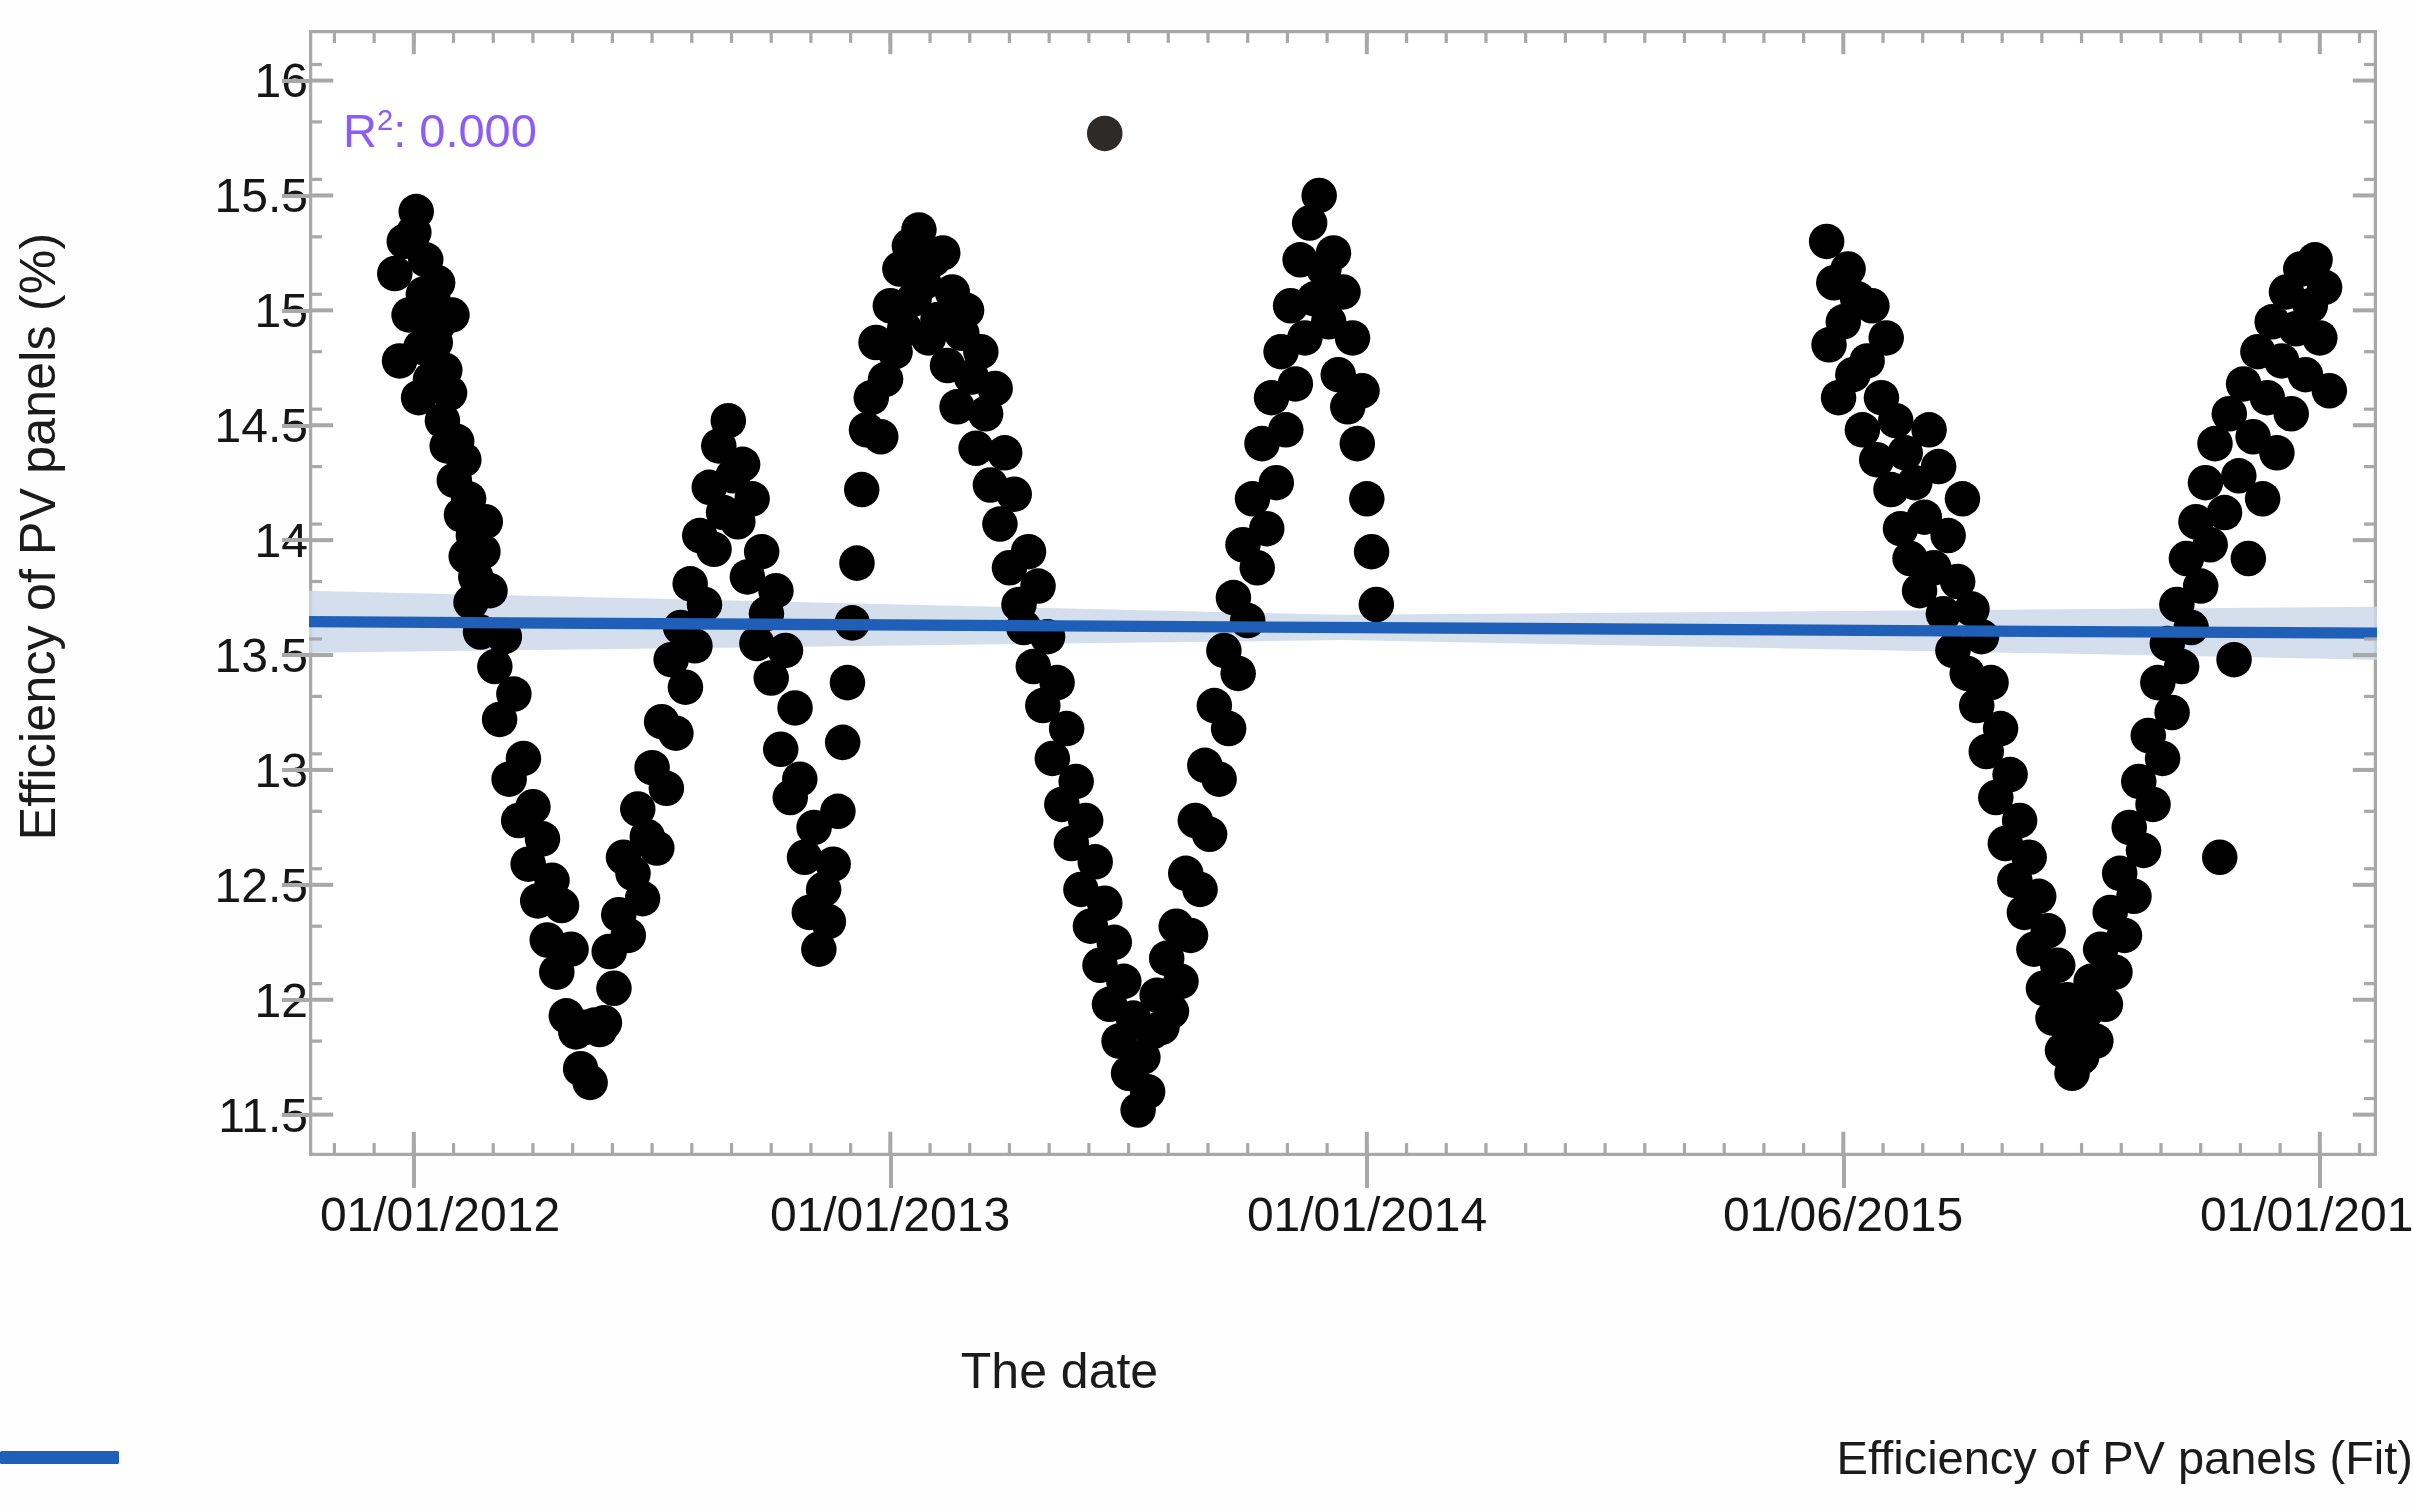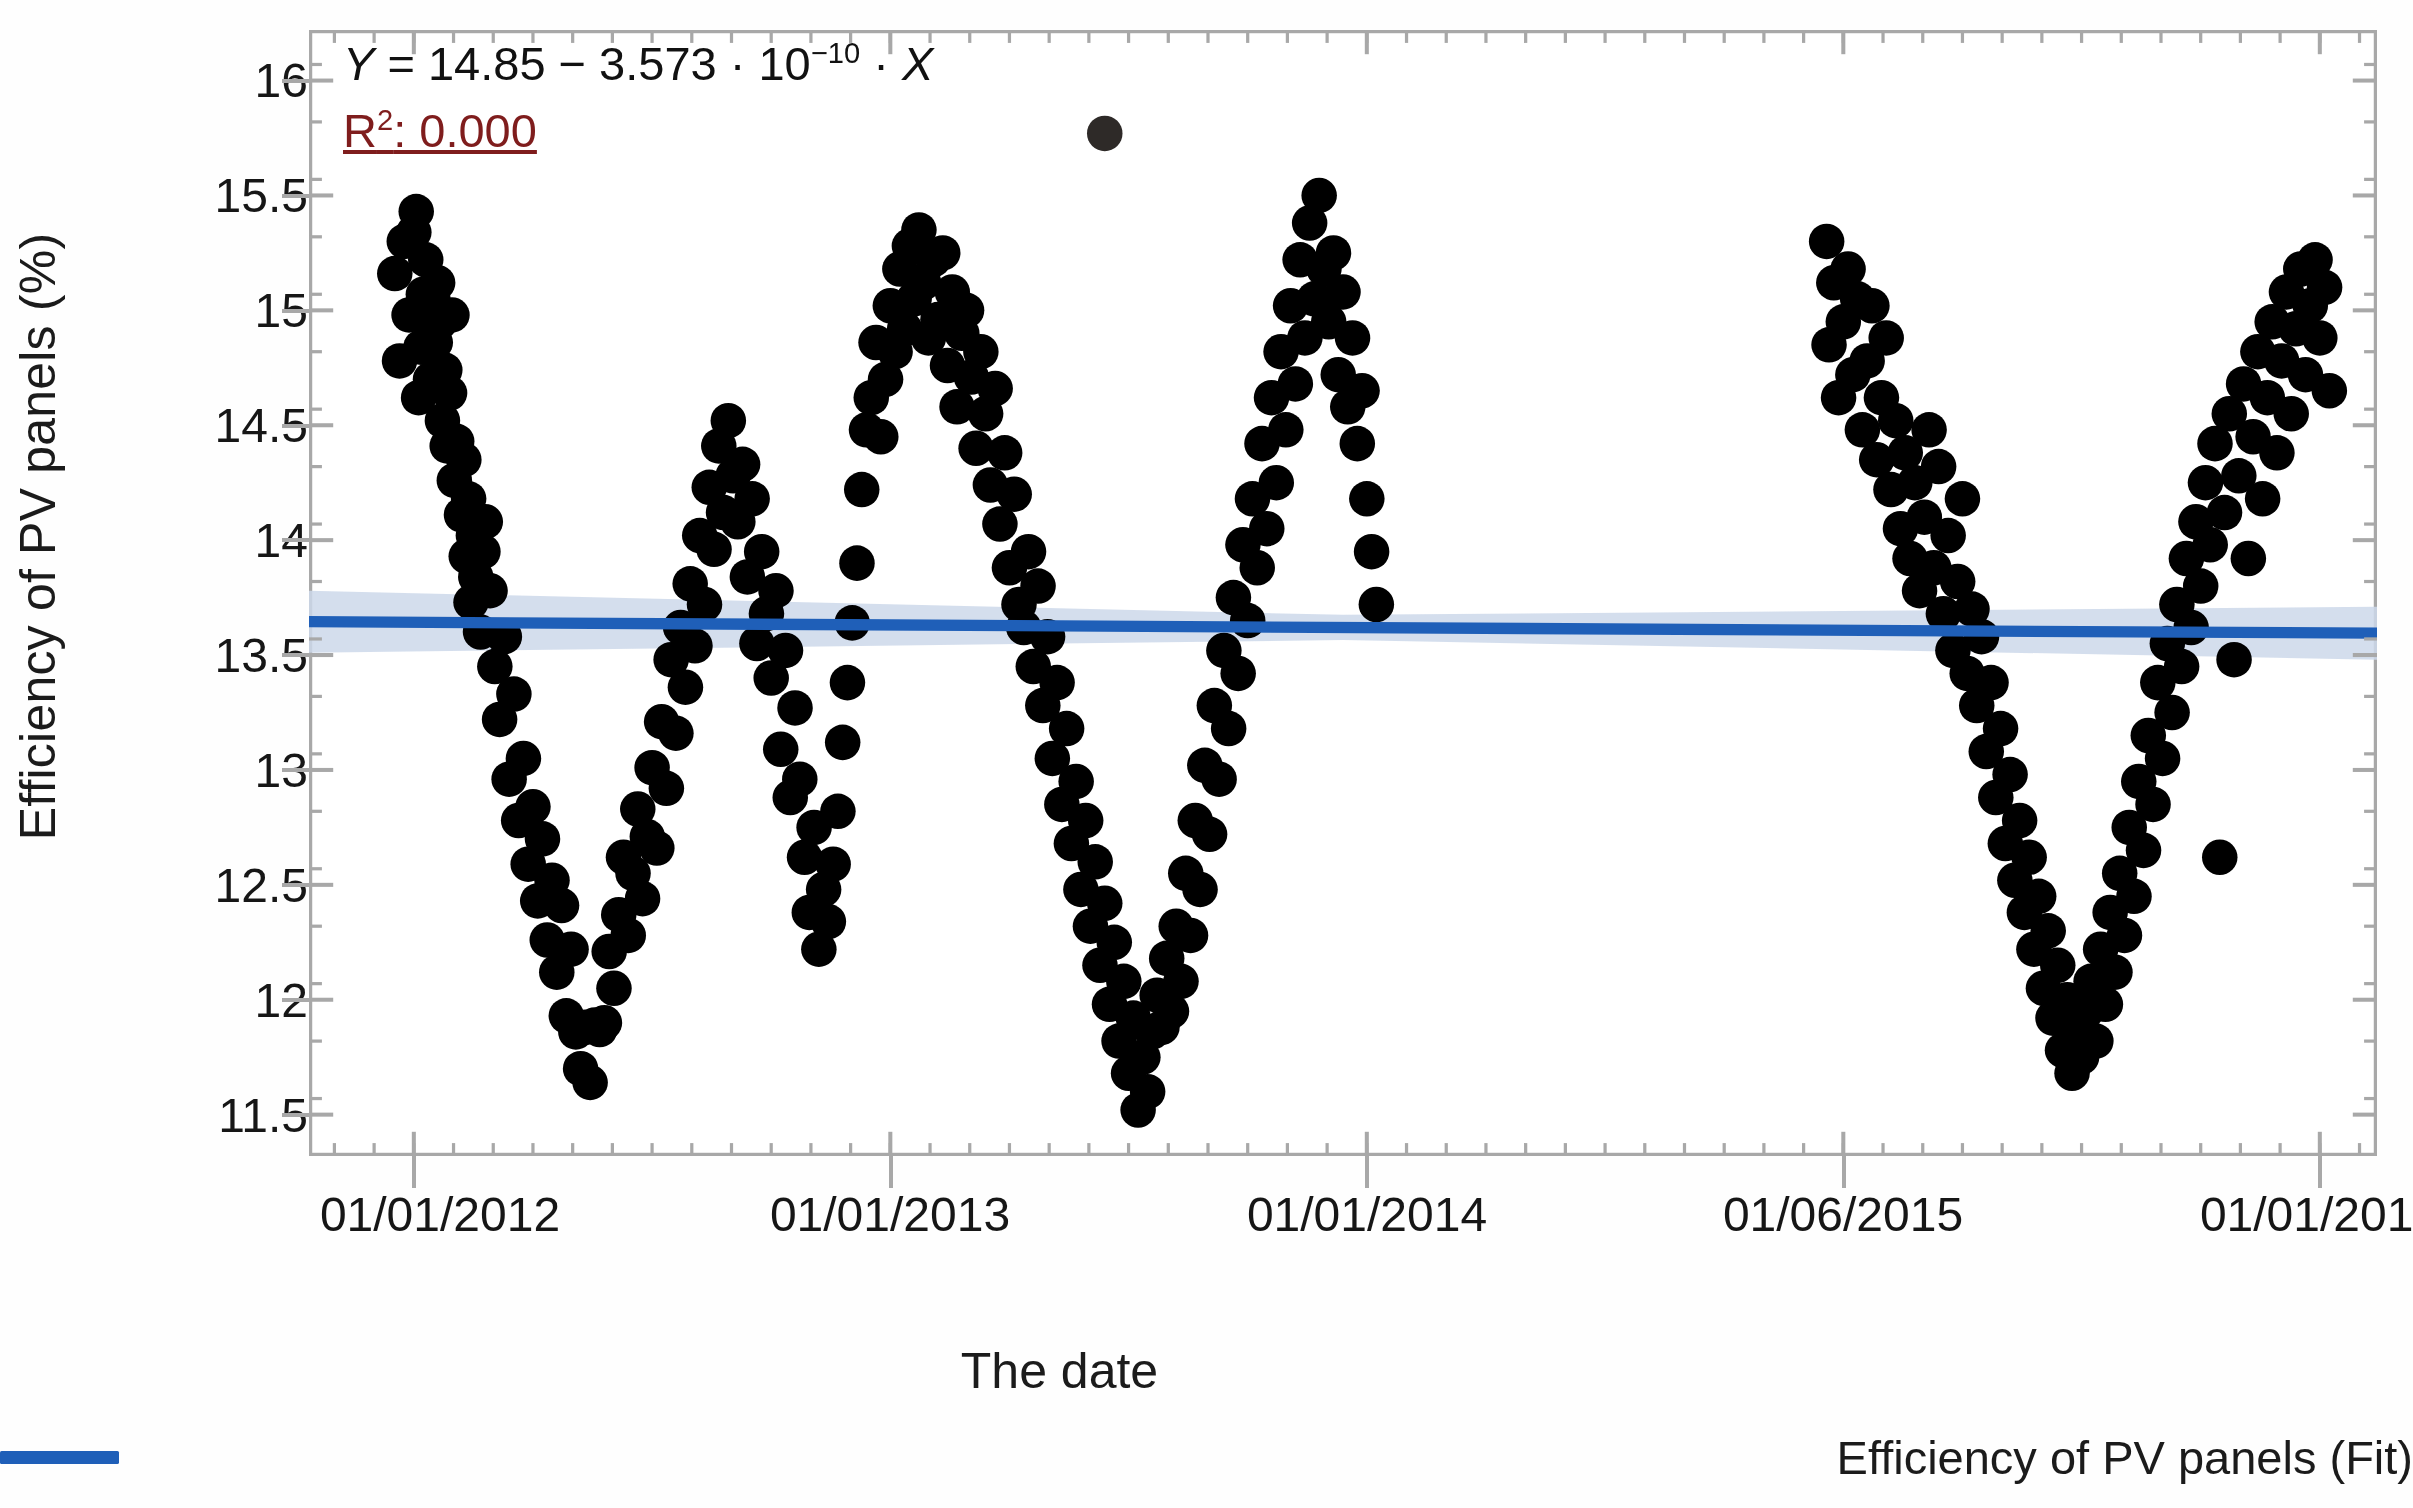--- a/index.html
+++ b/index.html
@@ -16,21 +16,21 @@
 
   #plotwrap{position:absolute;left:309px;top:30px;width:2068px;height:1126px;}
   #plotsvg{position:absolute;left:0;top:0;width:2068px;height:1126px;}
 
   .ytick-label{position:absolute;right:2105px;transform:translateY(-50%);
     font-size:48px;color:#161616;white-space:nowrap;text-align:right;}
   .xtick-label{position:absolute;top:1187px;transform:translateX(-50%);
     font-size:48px;color:#161616;white-space:nowrap;}
 
   #eq{position:absolute;left:343px;top:36px;font-size:47px;color:#111;white-space:nowrap;}
-  #r2{position:absolute;left:343px;top:103px;font-size:47px;color:#7f1d1d;white-space:nowrap;text-decoration:underline;}
+  #r2{position:absolute;left:343px;top:103px;font-size:47px;color:#8b5cf6;white-space:nowrap;}
   #eq sup,#r2 sup{font-size:.62em;vertical-align:super;}
   .ital{font-style:italic;}
 
   #xlabel{position:absolute;left:0;top:1342px;width:2119px;text-align:center;
     font-size:50px;color:#1b1b1b;}
 
   #legend{position:absolute;left:0;top:1430px;width:2413px;
     display:flex;align-items:center;justify-content:space-between;gap:37px;}
   #legend-swatch{width:119px;height:13.7px;border-radius:1.6px;}
   #legend-text{font-size:47px;color:#1b1b1b;white-space:nowrap;}
@@ -550,23 +550,20 @@
           <line x1="2441.967741933309" y1="1395" x2="2441.967741933309" y2="1379" stroke-width="4"></line>
           <line x1="2441.967741933309" y1="0" x2="2441.967741933309" y2="16" stroke-width="4"></line>
           <line x1="2491.1612903203622" y1="1395" x2="2491.1612903203622" y2="1379" stroke-width="4"></line>
           <line x1="2491.1612903203622" y1="0" x2="2491.1612903203622" y2="16" stroke-width="4"></line>
           <line x1="2540.3548387074147" y1="1395" x2="2540.3548387074147" y2="1379" stroke-width="4"></line>
           <line x1="2540.3548387074147" y1="0" x2="2540.3548387074147" y2="16" stroke-width="4"></line>
         </g>
       </svg>
   </div>
 
-  <div id="eq">
-    <span class="ital">Y</span> = 14.85 − 3.573 · 10<sup>−10</sup> · <span class="ital">X</span>
-  </div>
   <div id="r2">R<sup>2</sup>: 0.000</div>
 
   <div id="xlabel">The date</div>
 
   <div id="legend">
     <div id="legend-swatch" style="background: rgb(31, 95, 184);"></div>
     <div id="legend-text">Efficiency of PV panels (Fit)</div>
   </div>
 
 <div class="ytick-label" style="top: 1115px;">11.5</div>

